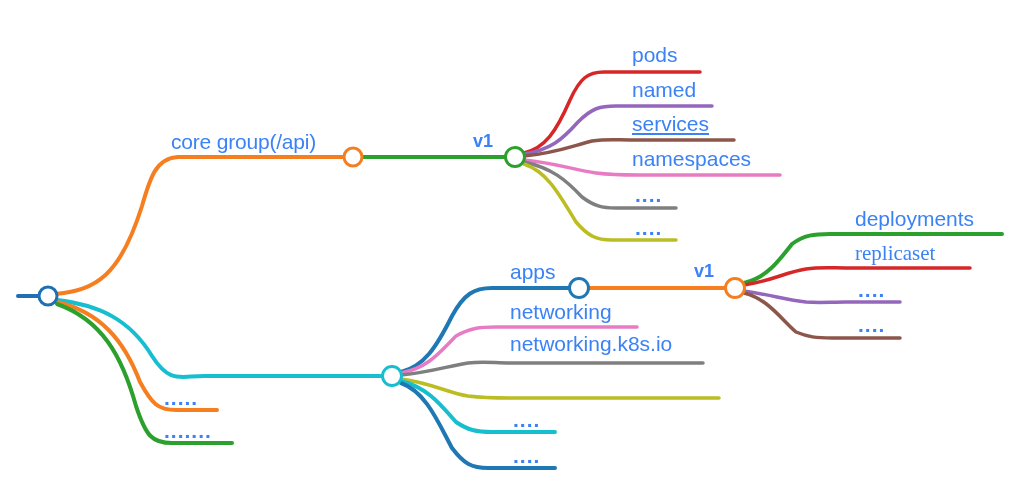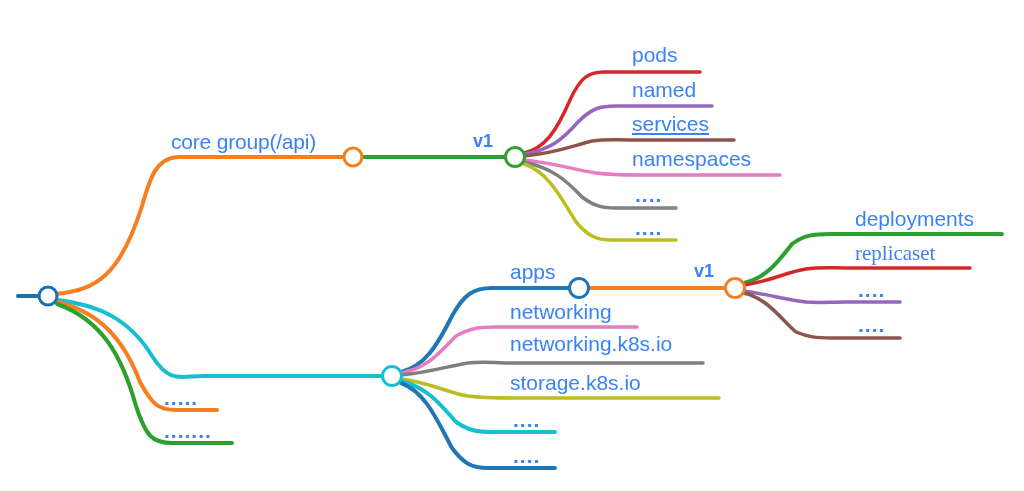--- a/index.html
+++ b/index.html
@@ -141,21 +141,20 @@
   <div class="mm-label dots-label" style="left:635px; top:184px;">....</div>
 
   <div class="mm-label dots-label" style="left:635px; top:217px;">....</div>
 
   <div class="mm-label leaf-label" style="left:510px; top:261px;">apps</div>
 
   <div class="mm-label leaf-label" style="left:510px; top:301px;">networking</div>
 
   <div class="mm-label leaf-label" style="left:510px; top:333px;">networking.k8s.io</div>
 
-  <div class="mm-label leaf-label" style="left:510px; top:372px;">storage.k8s.io</div>
 
   <div class="mm-label dots-label" style="left:513px; top:409px;">....</div>
 
   <div class="mm-label dots-label" style="left:513px; top:445px;">....</div>
 
   <div class="mm-label lvl2-label" style="left:694px; top:262px;">v1</div>
 
   <div class="mm-label leaf-label" style="left:855px; top:208px;">deployments</div>
 
   <div class="mm-label leaf-label" style="left:855px; top:243px;font-family:Liberation Serif, serif;">replicaset</div>

